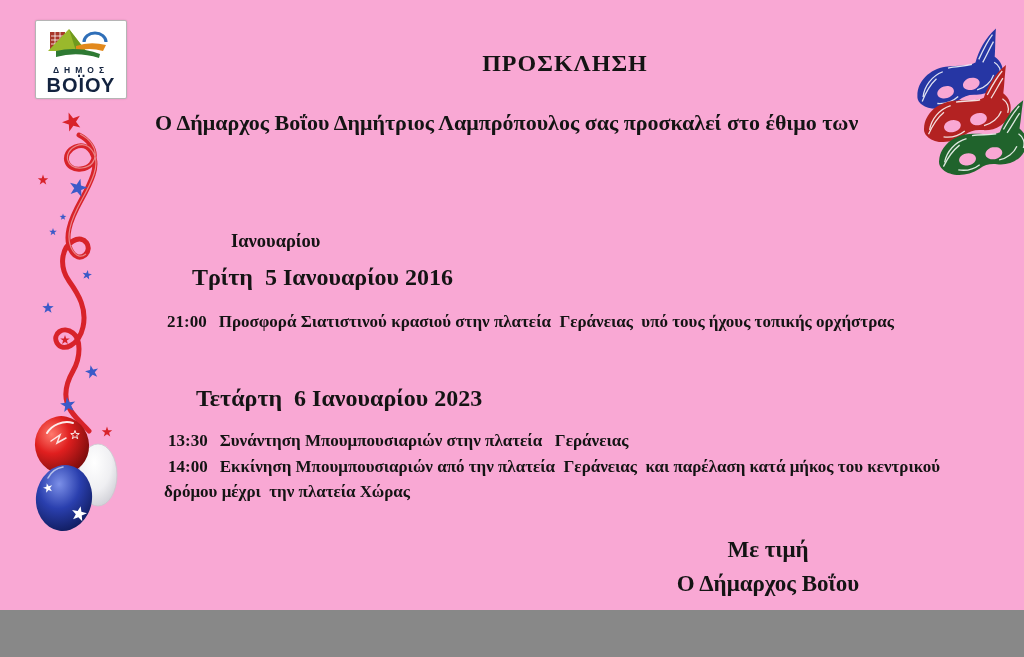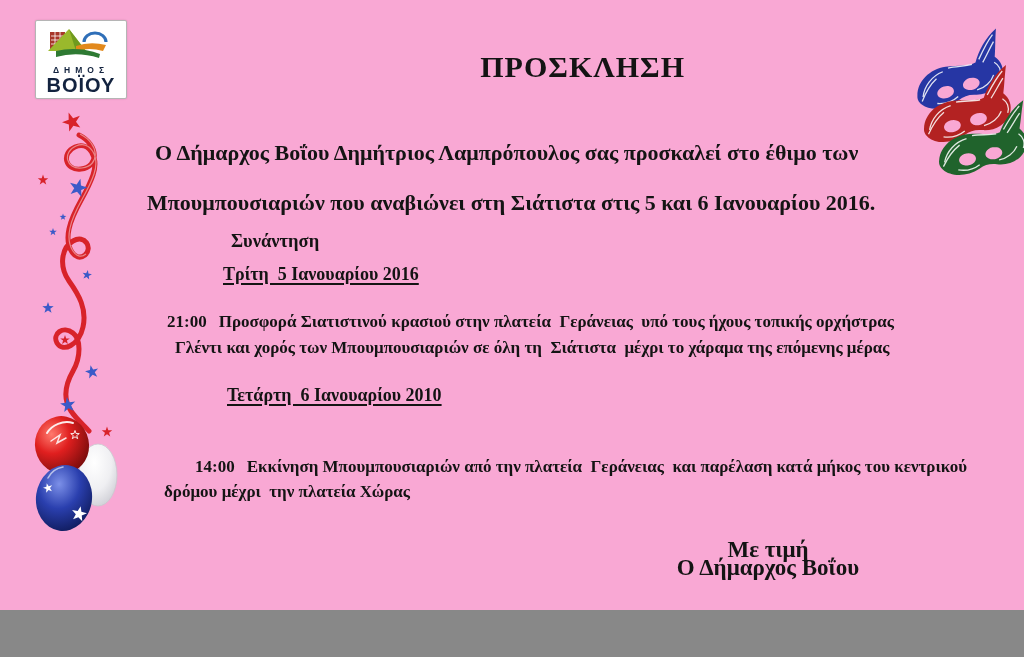--- a/index.html
+++ b/index.html
@@ -1,25 +1,25 @@
 <!DOCTYPE html>
 <html><head>
 <meta charset="utf-8">
 <style>
   html,body{margin:0;padding:0;background:#888;}
   #canvas{
     position:relative;width:1024px;height:610px;background:#f9a8d4;
     font-family:"Liberation Serif","DejaVu Serif",serif;color:#141414;overflow:hidden;
   }
   .t{position:absolute;white-space:pre;font-weight:bold;}
-  .title{font-size:30px;letter-spacing:1px;width:240px;text-align:right;}
-  .intro{font-size:22px;margin-top:30px;}
+  .title{font-size:24px;letter-spacing:1px;width:240px;text-align:center;}
+  .intro{font-size:22px;}
   .prog{font-size:17px;}
   .proghead{font-size:18.5px;}
-  .date{font-size:18px;text-decoration:underline;text-decoration-thickness:2px;text-underline-offset:3px;margin-left:31px;}
+  .date{font-size:24px;text-decoration-thickness:2px;text-underline-offset:3px;}
   .time{margin-right:12px;}
   .sig{width:300px;text-align:center;font-size:23px;}
   .logo-box{
     position:absolute;left:35px;top:20px;width:90px;height:77px;
     background:#fff;border:1px solid #b5b5b5;border-radius:2px;box-shadow:0 0 2px rgba(0,0,0,.15);
   }
   svg{overflow:visible;display:block;}
   .deco{position:absolute;}
 </style>
 </head>
@@ -128,31 +128,30 @@
           <ellipse cx="49" cy="403" rx="28" ry="33" fill="url(#gB)" transform="rotate(8 49 403)"></ellipse>
           <use href="#star" transform="translate(33,393) scale(0.5) rotate(-15)" fill="#ffffff"></use>
           <use href="#star" transform="translate(64,419) scale(0.8) rotate(12)" fill="#ffffff"></use>
           <path d="M33,383 C36,377 42,373 48,372" stroke="#ffffff" stroke-width="1.6" fill="none" stroke-linecap="round" opacity="0.6"></path>
         </g>
       </g>
     </svg>
   </div>
 
   <div class="t intro" style="left:155px;top:110px;">Ο Δήμαρχος Βοΐου Δημήτριος Λαμπρόπουλος σας προσκαλεί στο έθιμο των</div>
-  <div class="t intro" style="left:147px;top:160px;">Μπουμπουσιαριών που αναβιώνει στη Σιάτιστα στις 5 και 6 Ιανουαρίου 2016.</div>
 
-  <div class="t proghead" style="left:231px;top:231px;">Συνάντηση</div>
+  <div class="t proghead" style="left:231px;top:231px;">Ιανουαρίου</div>
 
   <div class="t date" style="left:192px;top:264px;">Τρίτη  5 Ιανουαρίου 2016</div>
 
   <div class="t prog" style="left:167px;top:312px;"><span class="time">21:00</span><span>Προσφορά Σιατιστινού κρασιού στην πλατεία  Γεράνειας  υπό τους ήχους τοπικής ορχήστρας</span></div>
-  <div class="t prog" style="left:175px;top:338px;"><span>Γλέντι και χορός των Μπουμπουσιαριών σε όλη τη  Σιάτιστα  μέχρι το χάραμα της επόμενης μέρας</span></div>
 
-  <div class="t date" style="left:196px;top:385px;">Τετάρτη  6 Ιανουαρίου 2010</div>
+  <div class="t date" style="left:196px;top:385px;">Τετάρτη  6 Ιανουαρίου 2023</div>
 
-  <div class="t prog" style="left:168px;top:457px;margin-left:27px;"><span class="time">14:00</span><span>Εκκίνηση Μπουμπουσιαριών από την πλατεία  Γεράνειας  και παρέλαση κατά μήκος του κεντρικού</span></div>
+  <div class="t prog" style="left:168px;top:431px;"><span class="time">13:30</span><span>Συνάντηση Μπουμπουσιαριών στην πλατεία   Γεράνειας</span></div>
+  <div class="t prog" style="left:168px;top:457px;"><span class="time">14:00</span><span>Εκκίνηση Μπουμπουσιαριών από την πλατεία  Γεράνειας  και παρέλαση κατά μήκος του κεντρικού</span></div>
   <div class="t prog" style="left:164px;top:482px;"><span>δρόμου μέχρι  την πλατεία Χώρας</span></div>
 
   <div class="t sig" style="left:618px;top:537px;">Με τιμή</div>
-  <div class="t sig" style="left:618px;top:555px;text-align:center;">Ο Δήμαρχος Βοΐου</div>
+  <div class="t sig" style="left:618px;top:571px;text-align:center;">Ο Δήμαρχος Βοΐου</div>
   <div class="t sig" style="left:618px;top:608px;">Δημήτριος Λαμπρόπουλος</div>
 
 </div>
 
 </body></html>

